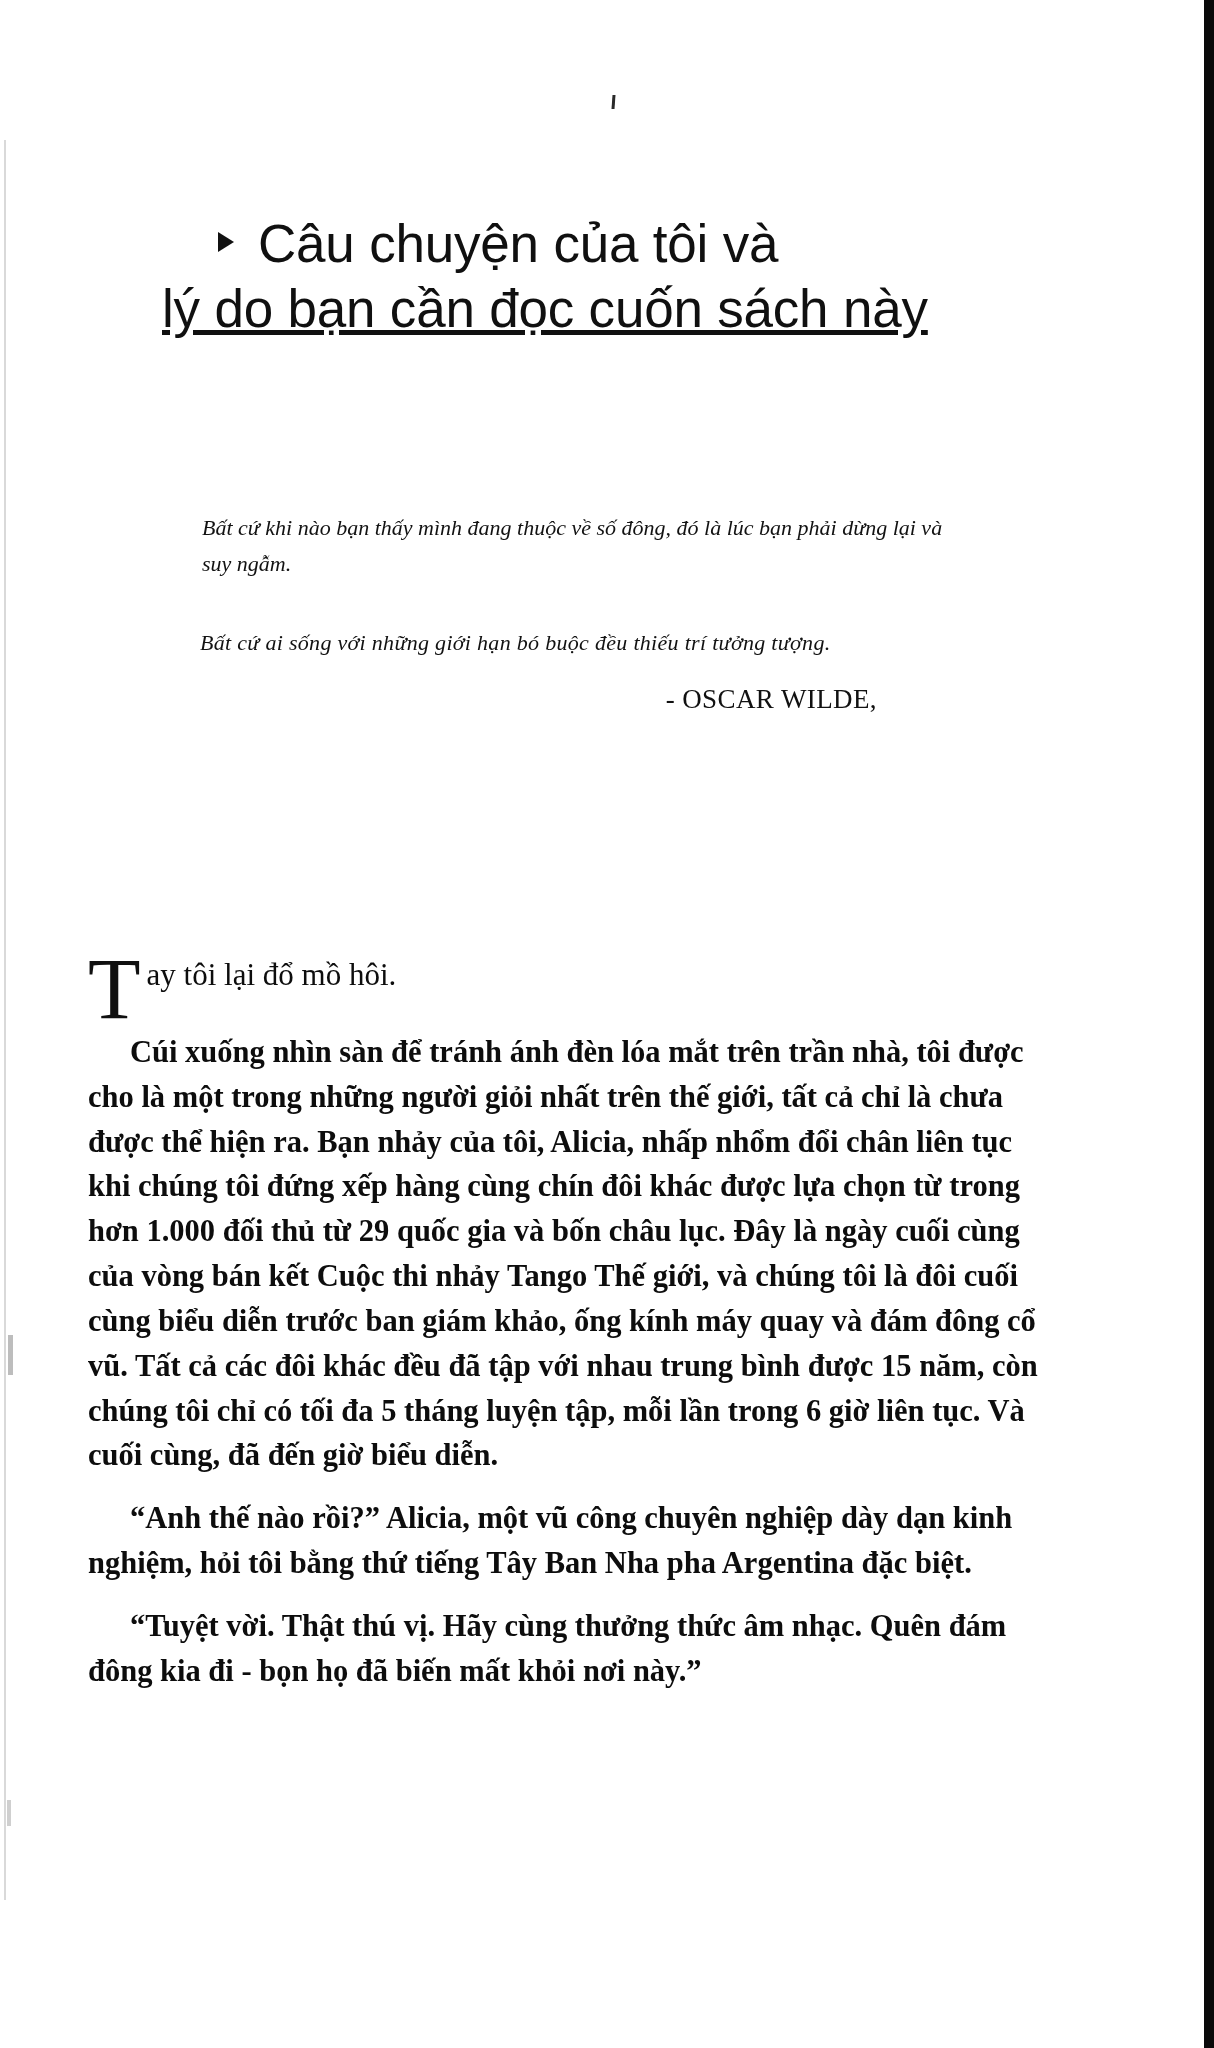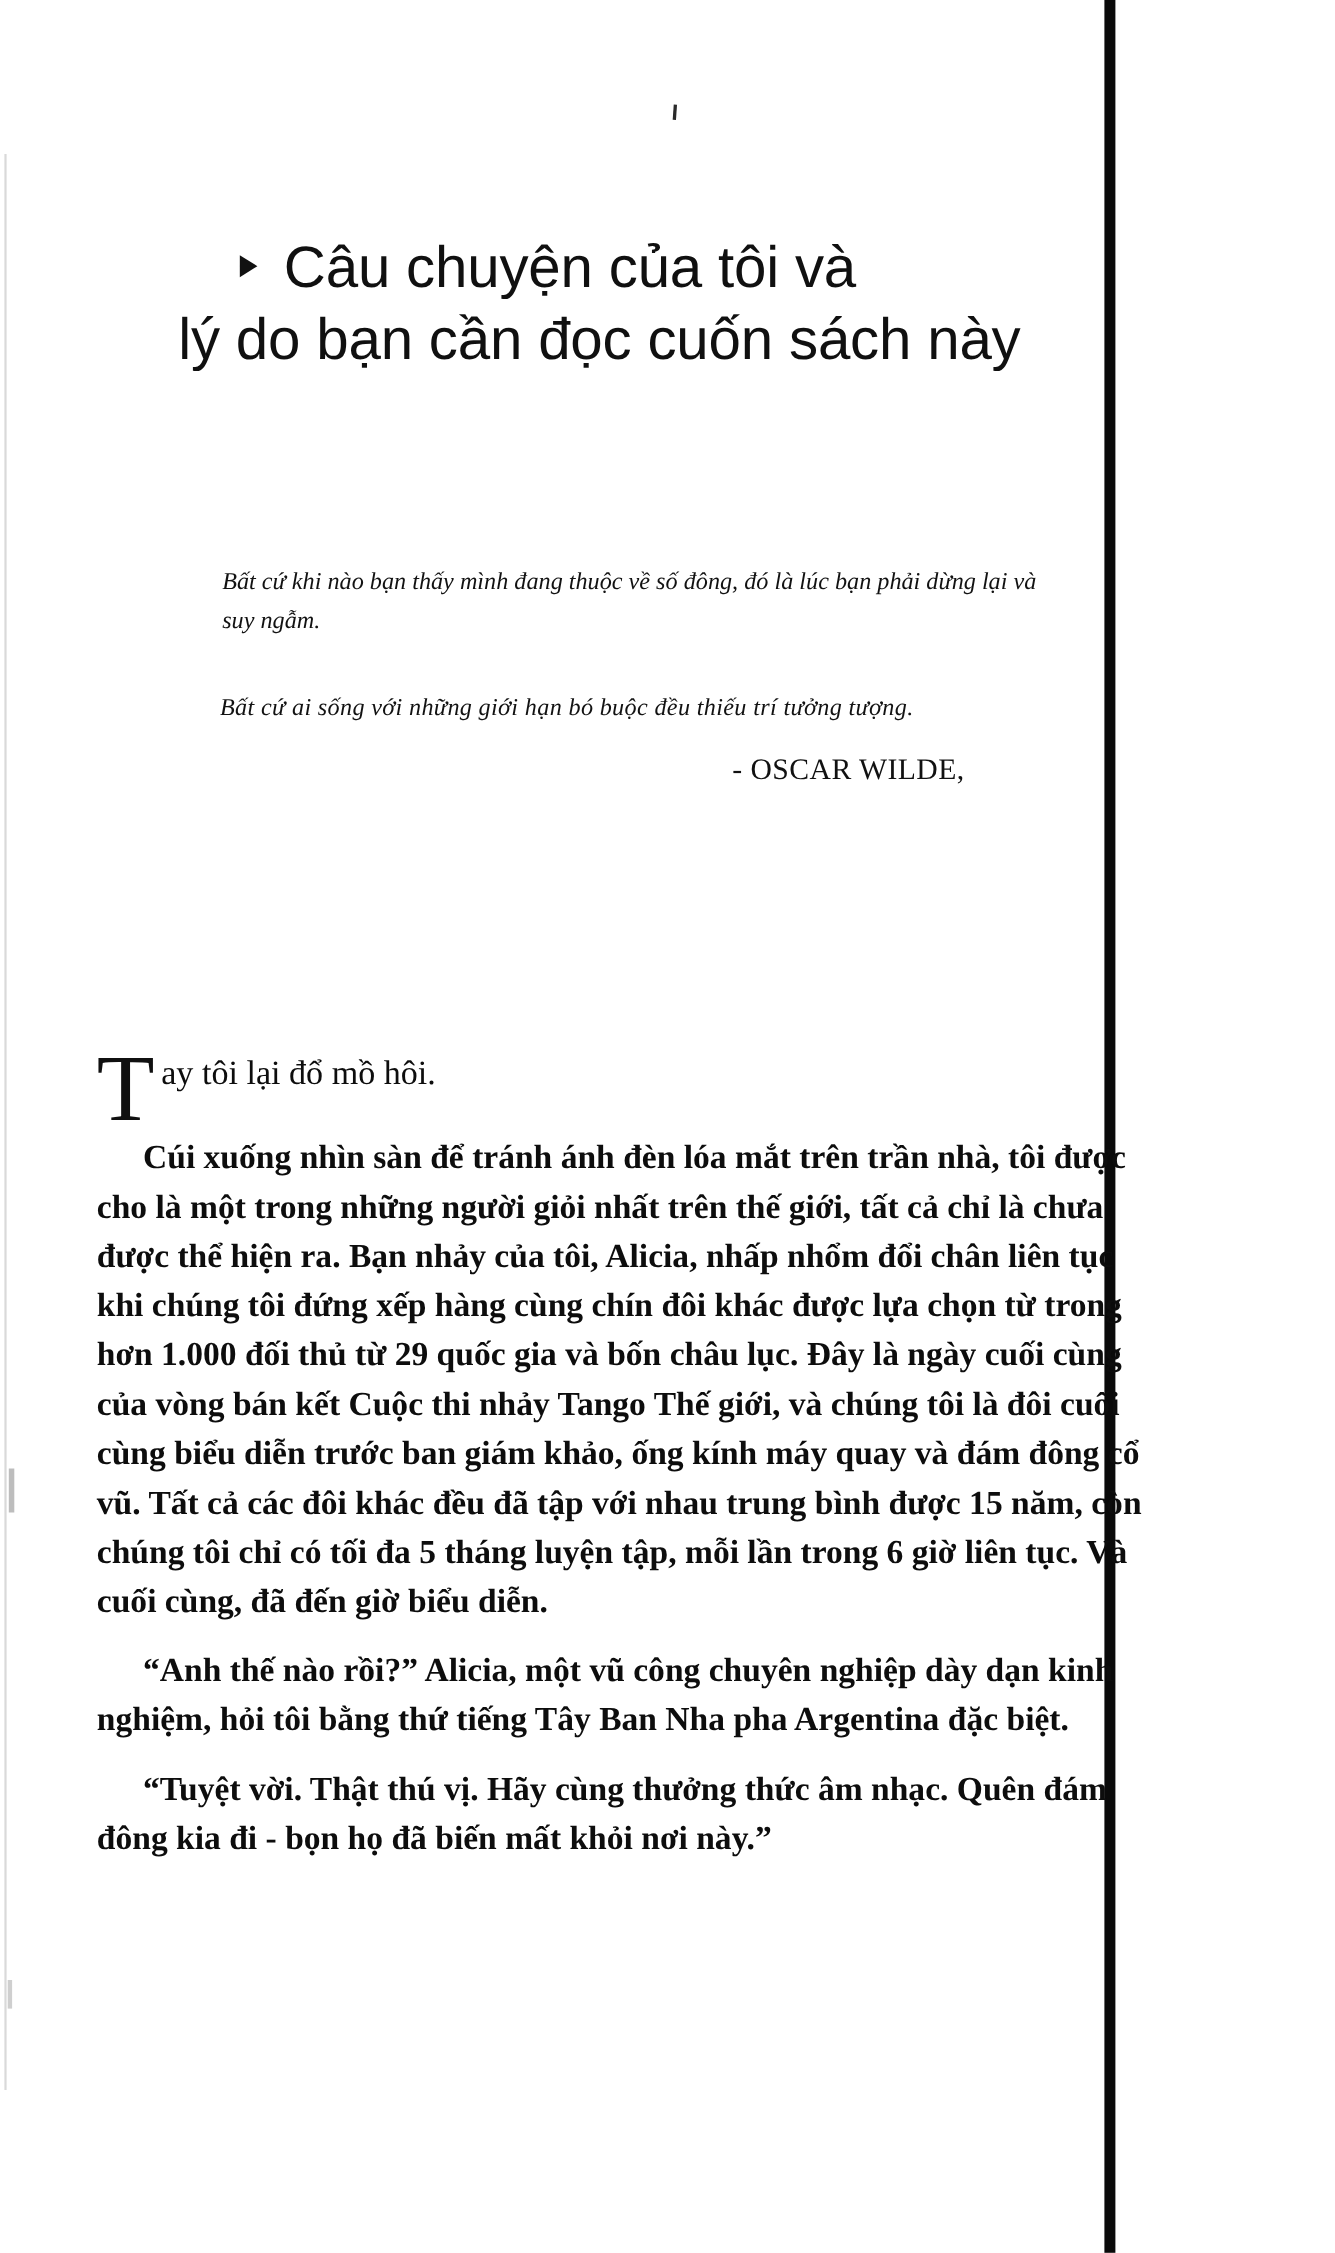--- a/index.html
+++ b/index.html
@@ -38,21 +38,21 @@
     background: #2a2a2a;
   }
   .speck-a { top: 95px; left: 612px; width: 3px; height: 14px; transform: rotate(4deg); }
   .speck-b { top: 1335px; left: 8px; width: 5px; height: 40px; background: #bdbdbd; }
   .speck-c { top: 1800px; left: 7px; width: 4px; height: 26px; background: #cfcfcf; }
 
   .sheet {
     position: absolute;
     top: 0;
     left: 0;
-    width: 1014px;
+    width: 1214px;
     height: 2048px;
   }
 
   
   .chapter-head {
     position: absolute;
     top: 212px;
     left: 150px;
     width: 930px;
   }
@@ -73,20 +73,21 @@
     left: 68px;
     top: 20px;
     width: 0;
     height: 0;
     border-left: 16px solid #111;
     border-top: 10px solid transparent;
     border-bottom: 10px solid transparent;
   }
   .title-line-2 {
     padding-left: 12px;
+    text-decoration: underline;
   }
 
   
   .epigraphs {
     position: absolute;
     top: 510px;
     left: 150px;
     width: 805px;
   }
   .quote {

